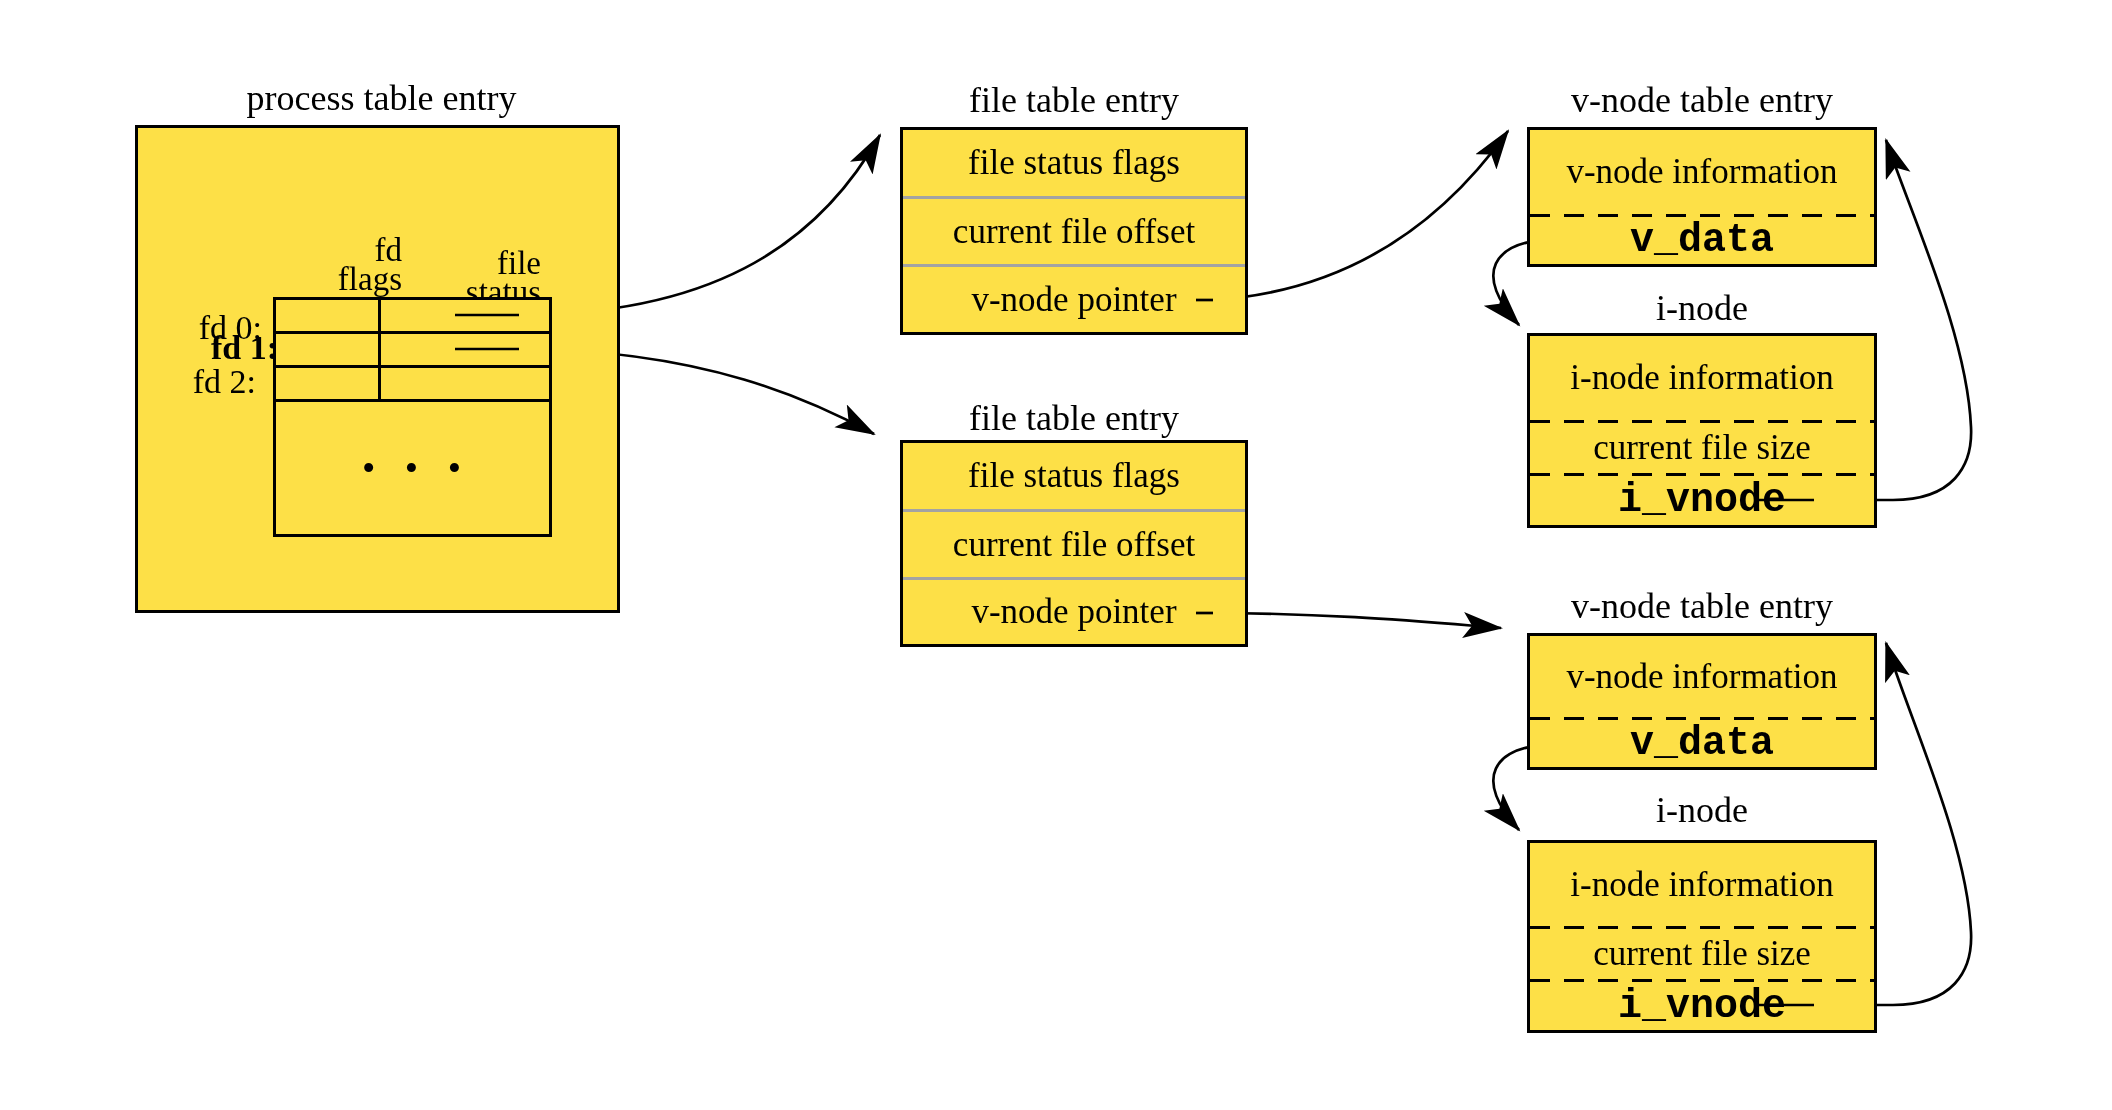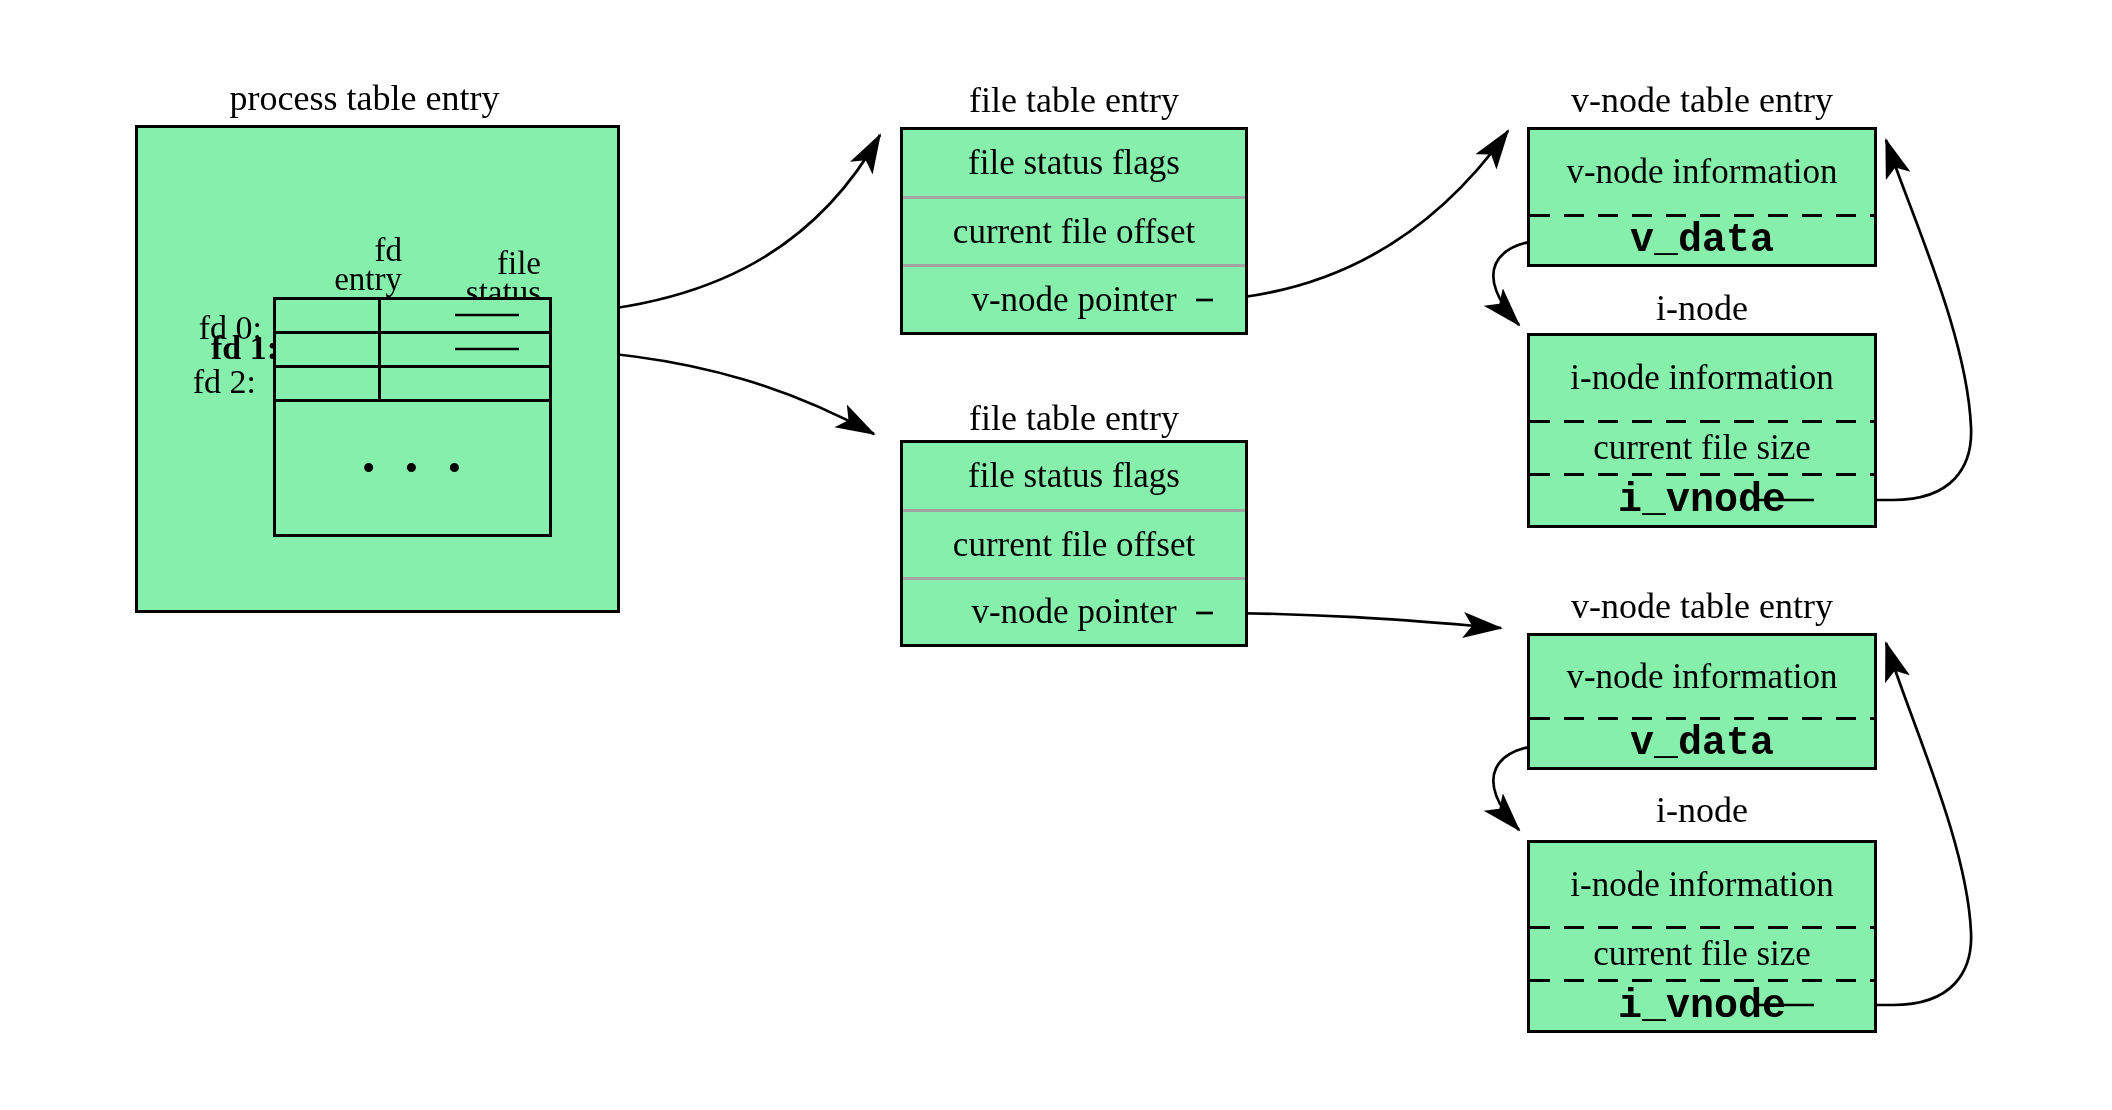--- a/index.html
+++ b/index.html
@@ -9,21 +9,21 @@
     background:#ffffff;
     font-family:"Liberation Serif", serif;
     color:#000;
     overflow:hidden;
   }
   svg.overlay{position:absolute;left:0;top:0;width:2112px;height:1110px;pointer-events:none;}
   .box{
     position:absolute;
     border:3px solid #000;
     box-sizing:border-box;
-    background:#86efac;
+    background:#fde047;
   }
   .title{
     position:absolute;
     text-align:center;
     font-size:36px;
     line-height:44px;
     height:44px;
     white-space:nowrap;
   }
   .rowtext{
@@ -80,27 +80,27 @@
       <path d="M 517 349 C 705 349, 815 402, 874 434" marker-end="url(#ah)"></path>
       <path d="M 1212 300 C 1330 293, 1430 240, 1508 131" marker-end="url(#ah)"></path>
       <path d="M 1212 613 C 1330 613, 1425 622, 1501 628" marker-end="url(#ah)"></path>
       <path d="M 1562 239 C 1488 239, 1474 276, 1519 325" marker-end="url(#ah)"></path>
       <path d="M 1562 744 C 1488 744, 1474 781, 1519 830" marker-end="url(#ah)"></path>
       <path d="M 1812 500 L 1893 500 C 1952 500, 1973 467, 1971 427 C 1967 335, 1912 217, 1886 140" marker-end="url(#ah)"></path>
       <path d="M 1812 1005 L 1893 1005 C 1952 1005, 1973 972, 1971 932 C 1967 843, 1912 725, 1886 643" marker-end="url(#ah)"></path>
     </g>
   </svg>
 
-  <div class="title" style="left:122px;top:76px;width:485px;">process table entry</div>
+  <div class="title" style="left:139px;top:76px;width:485px;">process table entry</div>
 
   <div class="box" style="left:135px;top:125px;width:485px;height:488px;"></div>
 
   <div class="col-label" style="left:250px;top:236px;width:152px;">
     <span style="display:block">fd</span>
-    <span style="display:block">entry</span>
+    <span style="display:block">flags</span>
   </div>
   <div class="col-label" style="left:389px;top:236px;width:152px;margin-top:13px;">
     <span style="display:block">file</span>
     <span style="display:block">status</span>
   </div>
 
   <div class="fd-label" style="left:100px;top:311px;width:162px;">fd 0:</div>
   <div class="fd-label" style="left:116px;top:331px;width:162px;font-weight:bold;">fd 1:</div>
   <div class="fd-label" style="left:94px;top:365px;width:162px;">fd 2:</div>
 

